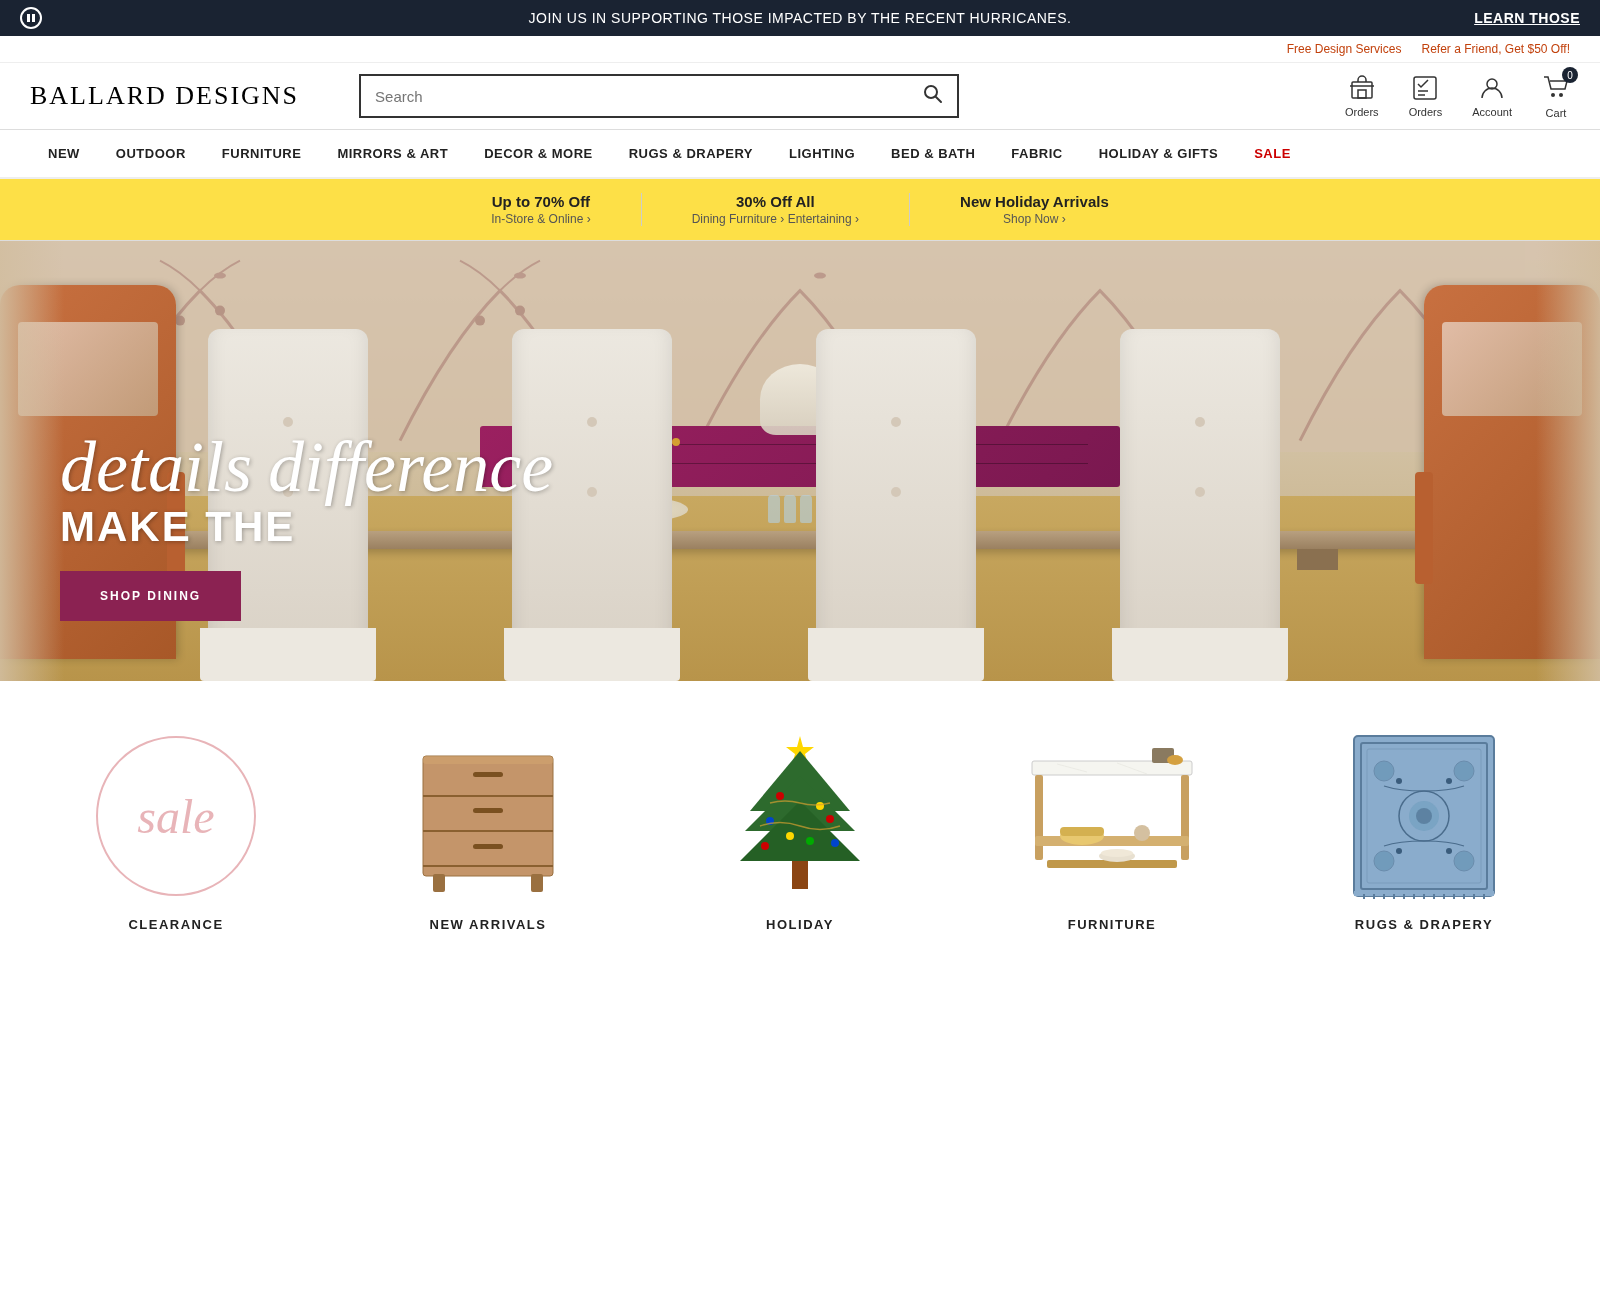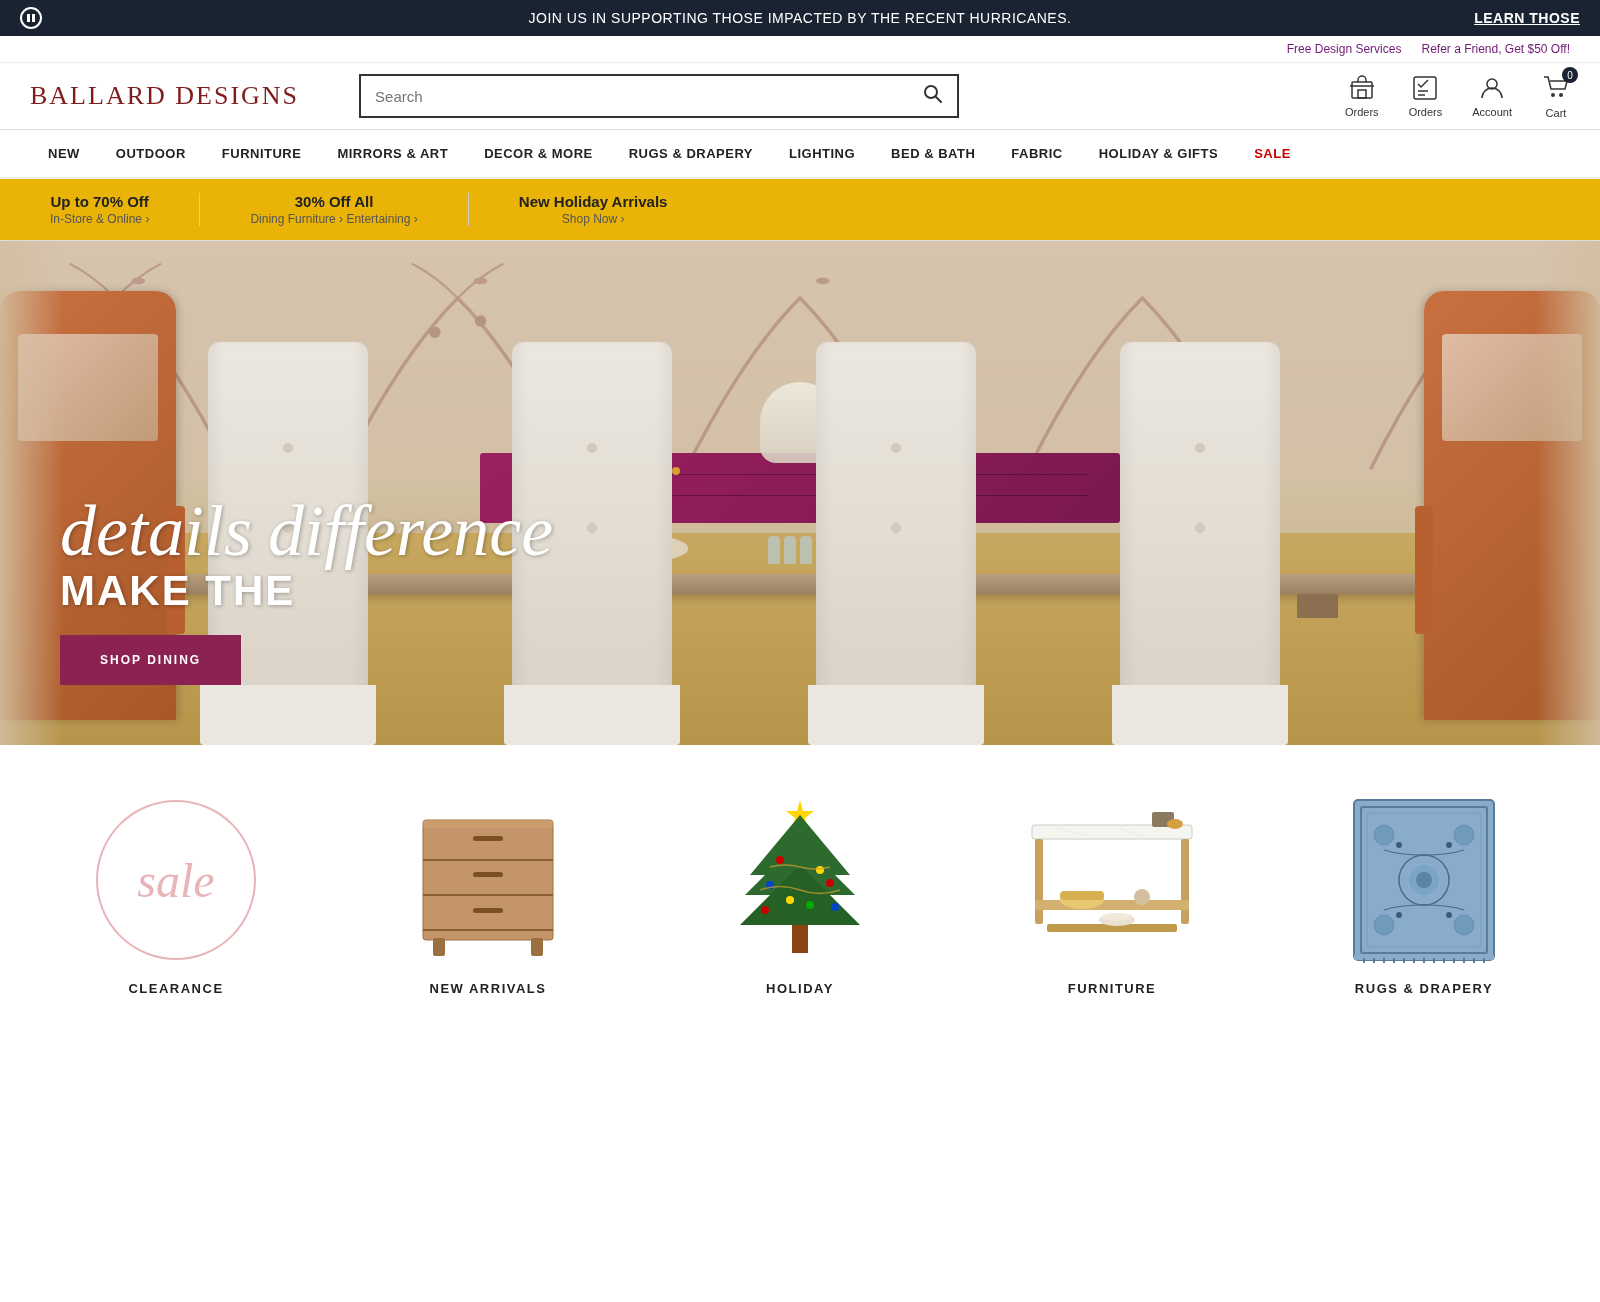--- a/index.html
+++ b/index.html
@@ -37,40 +37,40 @@
       text-decoration: underline;
       cursor: pointer;
     }
 
     
     .utility-bar {
       display: flex;
       justify-content: flex-end;
       padding: 6px 30px;
       font-size: 12px;
-      color: #701a75;
+      color: #c2410c;
       border-bottom: 1px solid #eee;
     }
     .utility-bar span {
       margin-left: 20px;
       cursor: pointer;
     }
 
     
     .header {
       display: flex;
       align-items: center;
       padding: 10px 30px;
       border-bottom: 1px solid #ddd;
     }
     .logo {
       font-size: 26px;
       font-weight: 300;
       letter-spacing: 2px;
-      color: #7f1d1d;
+      color: #000000;
       text-transform: uppercase;
       flex-shrink: 0;
       font-family: Georgia, serif;
     }
     .search-bar {
       flex: 1;
       margin: 0 60px;
       max-width: 600px;
       display: flex;
       align-items: center;
@@ -142,23 +142,24 @@
       text-transform: uppercase;
       cursor: pointer;
     }
     .main-nav a.sale {
       color: #c00;
     }
 
     
     .promo-bar {
       display: flex;
+      justify-content: center;
       align-items: stretch;
       padding: 14px 0;
-      background: #eab308;
+      background: #fde047;
       border-bottom: 1px solid #ddd;
     }
     .promo-item {
       text-align: center;
       padding: 0 50px;
       border-right: 1px solid #ccc;
       cursor: pointer;
     }
     .promo-item:last-child { border-right: none; }
     .promo-item .promo-main {
@@ -169,21 +170,21 @@
     .promo-item .promo-sub {
       font-size: 12px;
       color: #555;
       margin-top: 2px;
     }
 
     
     .hero-banner {
       position: relative;
       width: 100%;
-      height: 504px;
+      height: 440px;
       overflow: hidden;
       background: #c8a882;
     }
 
     
     .hero-text {
       position: absolute;
       bottom: 60px;
       left: 60px;
       color: #fff;

